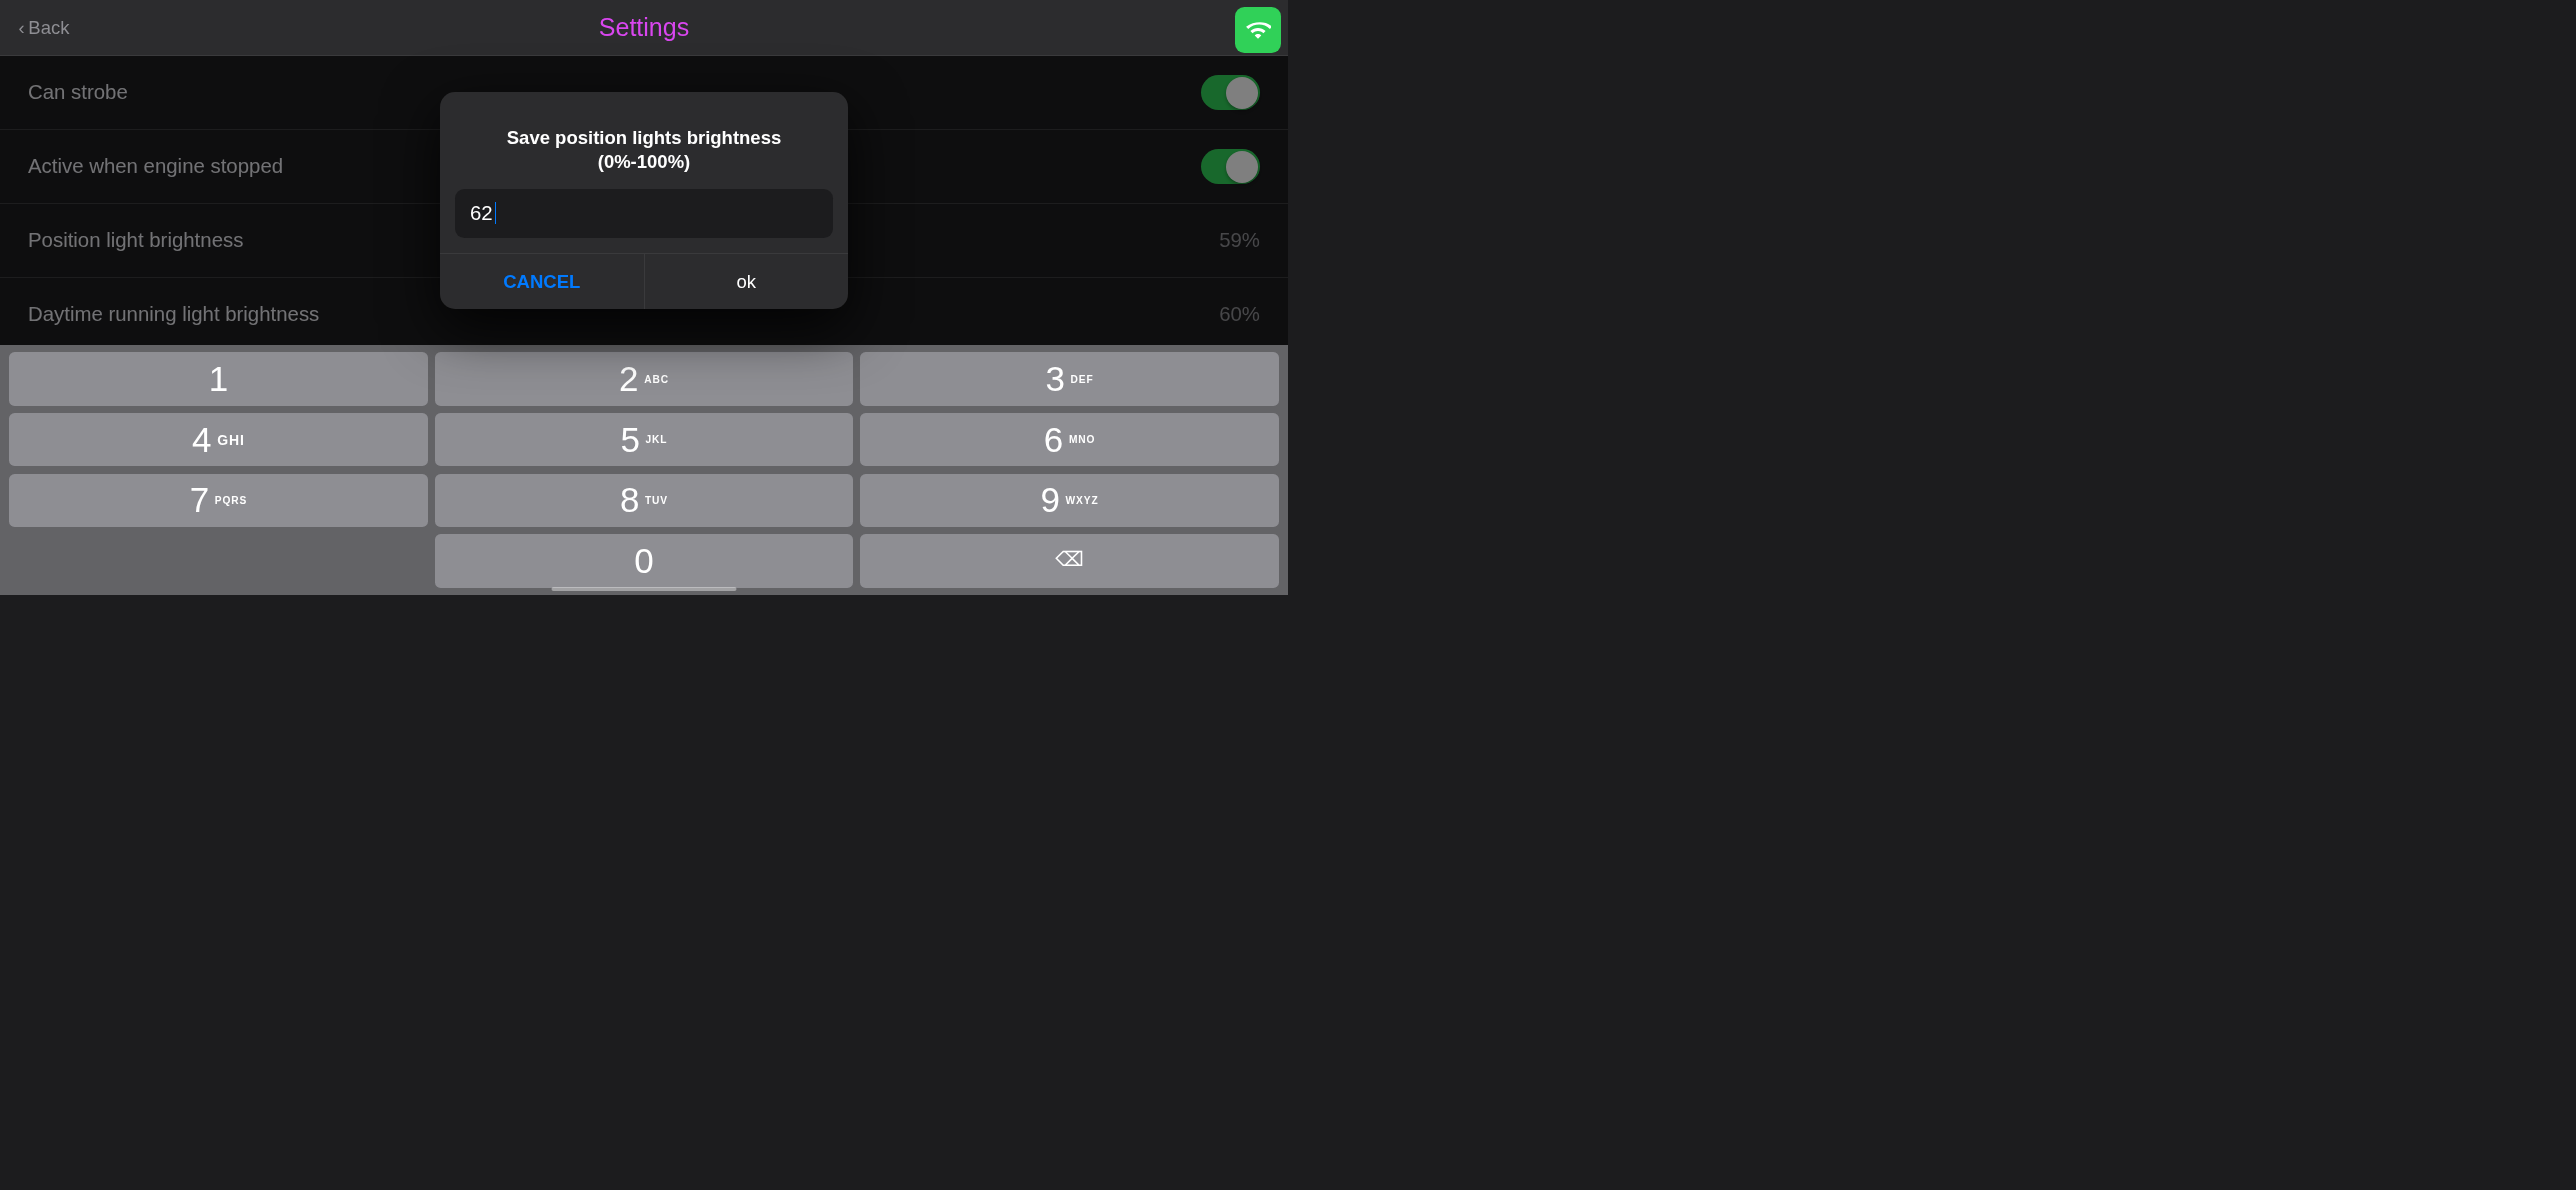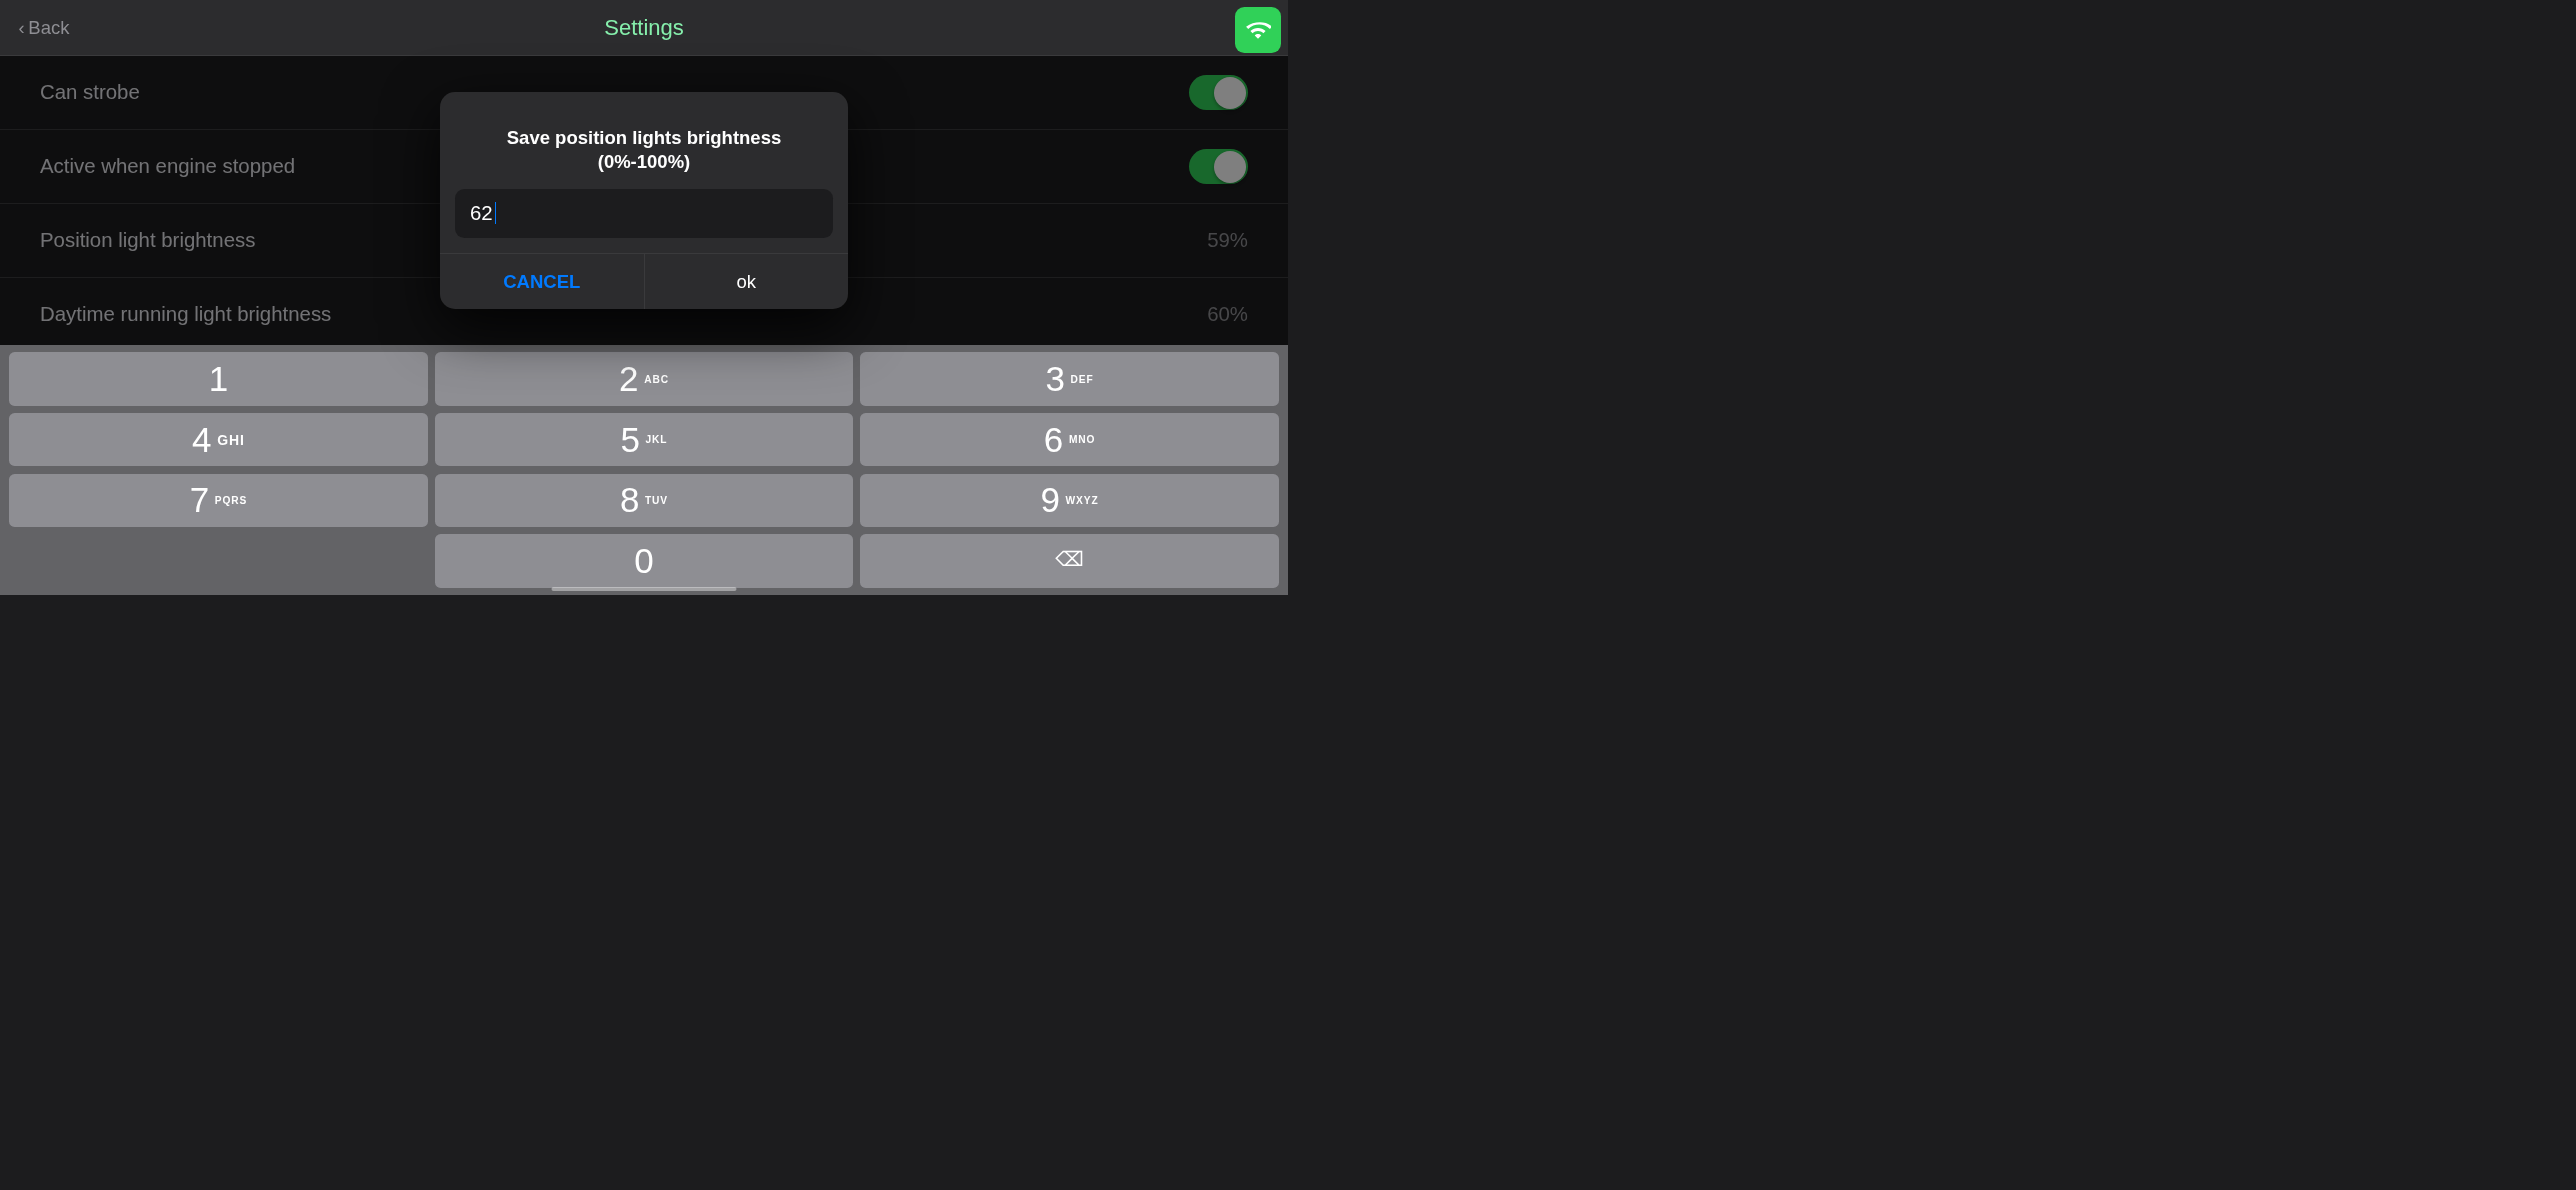--- a/index.html
+++ b/index.html
@@ -32,22 +32,22 @@
       left: 18.5px;
       display: flex;
       align-items: center;
       color: #8e8e93;
       font-size: 18.5px;
       cursor: pointer;
       gap: 3.7px;
     }
 
     .header-title {
-      color: #86efac;
-      font-size: 22px;
+      color: #d946ef;
+      font-size: 25px;
       font-weight: 500;
     }
 
     .wifi-icon {
       position: absolute;
       top: 7.4px;
       right: 7.4px;
       width: 46px;
       height: 46px;
       background: #30d158;
@@ -67,21 +67,21 @@
       right: 0;
       bottom: 250px;
       background: #1c1c1e;
       padding: 0;
     }
 
     .settings-row {
       display: flex;
       align-items: center;
       justify-content: space-between;
-      padding: 0 40px;
+      padding: 0 28px;
       height: 74px;
       border-bottom: 0.9px solid #3a3a3c;
     }
 
     .settings-row-label {
       color: #e5e5ea;
       font-size: 20.4px;
       font-weight: 400;
     }
 

